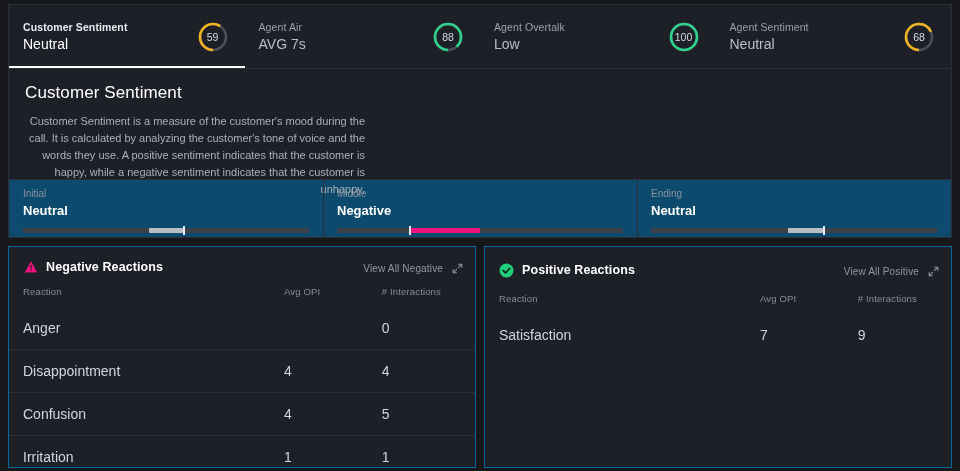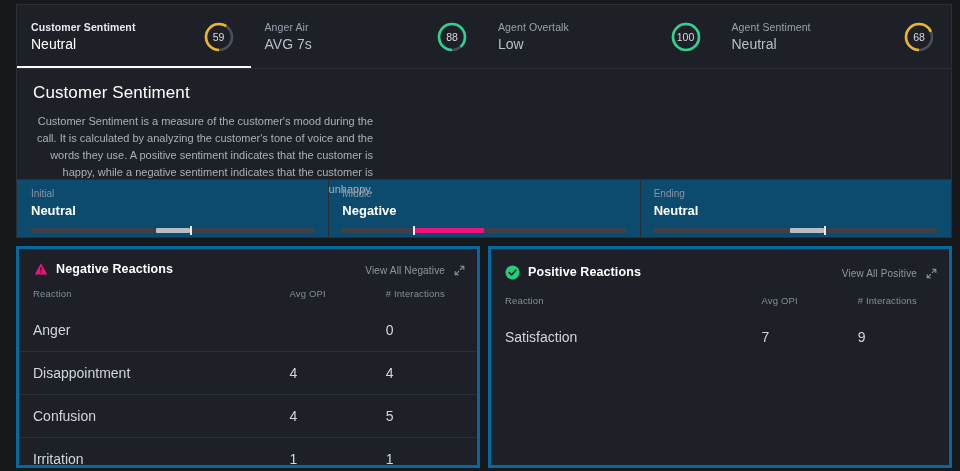--- a/index.html
+++ b/index.html
@@ -10,21 +10,21 @@
     background: #16181c;
     font-family: "Liberation Sans", sans-serif;
     overflow: hidden;
   }
 
   .app {
     position: relative;
     width: 960px;
     height: 471px;
     background: #16181c;
-    padding: 4px 8px 8px 16px;
+    padding: 4px 8px 8px 8px;
   }
 
   
   .metric-bar {
     position: relative;
     height: 64px;
     background: #1d2026;
     border: 1px solid #2a2e35;
     border-bottom: none;
     display: flex;
@@ -161,21 +161,21 @@
   
   .panels {
     display: flex;
     gap: 8px;
     margin-top: 8px;
     height: 222px;
   }
   .panel {
     flex: 1 1 0;
     background: #1d2026;
-    border: 3px solid #0369a1;
+    border: 1px solid #0369a1;
     display: flex;
     flex-direction: column;
   }
   .panel-head {
     display: flex;
     align-items: center;
     padding: 12px 12px 0 14px;
     height: 34px;
   }
   .panel-icon {
@@ -248,21 +248,21 @@
           <svg width="32" height="32" viewBox="0 0 32 32">
             <circle cx="16" cy="16" r="13" fill="none" stroke="#4a4f58" stroke-width="2.6"></circle>
             <circle cx="16" cy="16" r="13" fill="none" stroke="#f0b323" stroke-width="2.6" stroke-dasharray="48.19 81.68"></circle>
           </svg>
           <div class="gauge-num">59</div>
         </div>
         <div class="tab-underline"></div>
       </div>
       <div class="metric-tile">
         <div class="metric-text">
-          <div class="metric-label">Anger Air</div>
+          <div class="metric-label">Agent Air</div>
           <div class="metric-value">AVG 7s</div>
         </div>
         <div class="gauge">
           <svg width="32" height="32" viewBox="0 0 32 32">
             <circle cx="16" cy="16" r="13" fill="none" stroke="#4a4f58" stroke-width="2.6"></circle>
             <circle cx="16" cy="16" r="13" fill="none" stroke="#2fd18c" stroke-width="2.6" stroke-dasharray="71.88 81.68"></circle>
           </svg>
           <div class="gauge-num">88</div>
         </div>
       </div>

